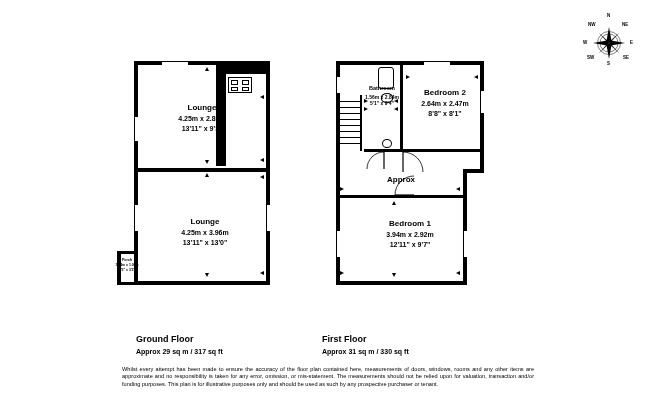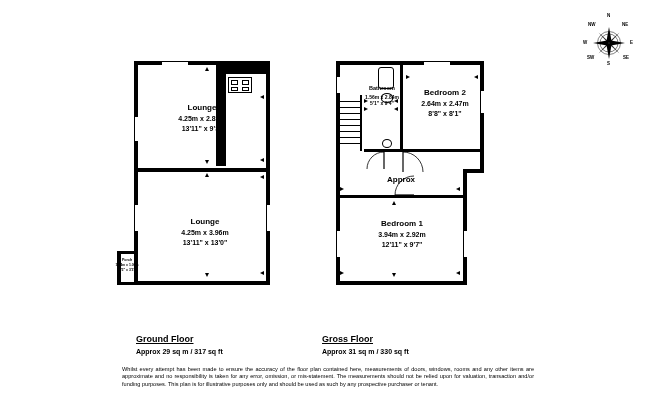--- a/index.html
+++ b/index.html
@@ -83,21 +83,20 @@
   .room-label.small .rname { font-size: 5.5px; }
   .room-label.small .rdim  { font-size: 5px; line-height: 6px; }
   .room-label.tiny .rname  { font-size: 3.6px; line-height: 4.4px;}
   .room-label.tiny .rdim   { font-size: 3.4px; line-height: 4.2px;}
 
   
   .floor-title {
     position: absolute;
     font-size: 9px;
     font-weight: bold;
-    text-decoration: underline;
   }
   .floor-area {
     position: absolute;
     font-size: 7px;
     font-weight: bold;
   }
 
   
   #disclaimer {
     left: 122px; top: 366px;
@@ -321,28 +320,28 @@
     <div class="room-label" style="left:92px; top:33px; width:66px;">
       <span class="rname">Bedroom 2</span>
       <span class="rdim">2.64m x 2.47m</span>
       <span class="rdim">8'8" x 8'1"</span>
     </div>
 
     <div class="room-label" style="left:48px; top:120px; width:66px;">
       <span class="rname">Approx</span>
     </div>
 
-    <div class="room-label" style="left:44px; top:164px; width:76px;text-align:center;">
+    <div class="room-label" style="left:52px; top:164px; width:76px;text-align:center;">
       <span class="rname">Bedroom 1</span>
       <span class="rdim">3.94m x 2.92m</span>
       <span class="rdim">12'11" x 9'7"</span>
     </div>
   </div>
 
   <div class="floor-title" style="left:136px; top:334px;">Ground Floor</div>
   <div class="floor-area" style="left:136px; top:348px;">Approx 29 sq m / 317 sq ft</div>
 
-  <div class="floor-title" style="left:322px; top:334px;">Gross Floor</div>
+  <div class="floor-title" style="left:322px; top:334px;">First Floor</div>
   <div class="floor-area" style="left:322px; top:348px;">Approx 31 sq m / 330 sq ft</div>
 
   <div class="abs" id="disclaimer">Whilst every attempt has been made to ensure the accuracy of the floor plan contained here, measurements of doors, windows, rooms and any other items are approximate and no responsibility is taken for any error, omission, or mis-statement. The measurements should not be relied upon for valuation, transaction and/or funding purposes. This plan is for illustrative purposes only and should be used as such by any prospective purchaser or tenant.</div>
 
 </div>
 
 </body></html>

